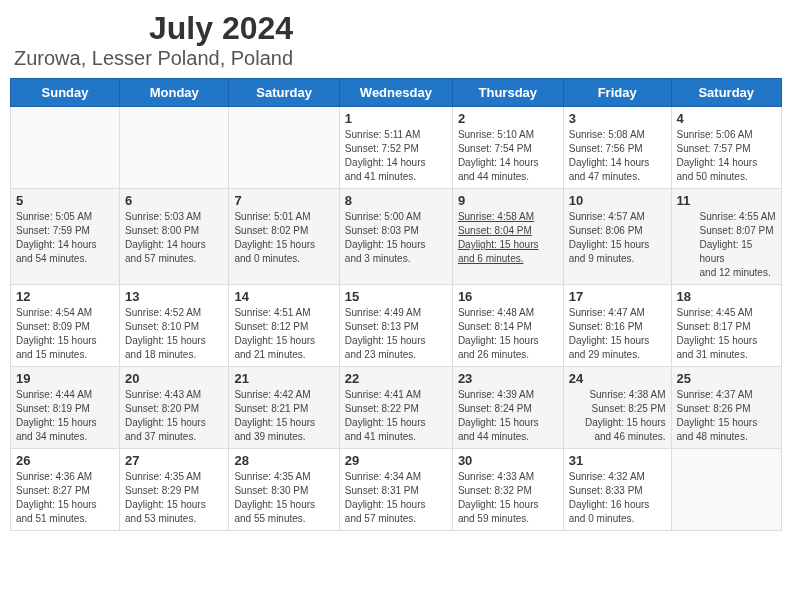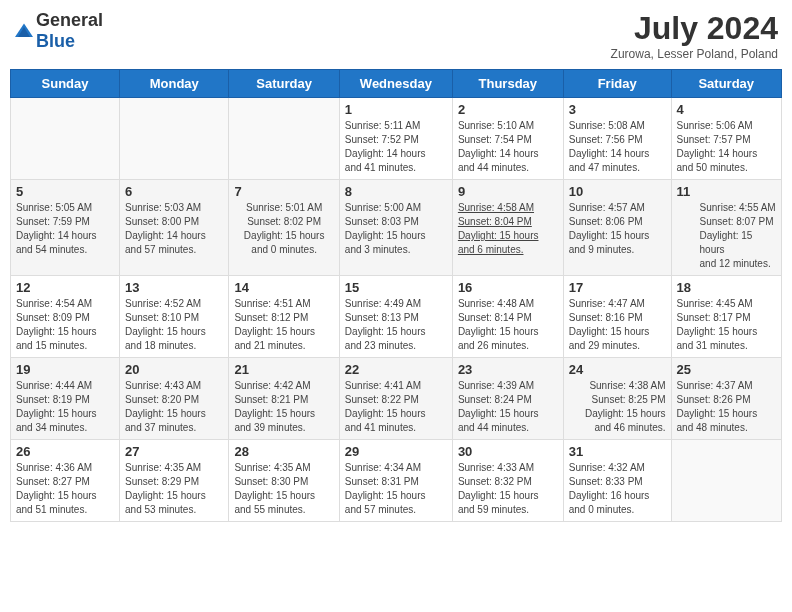--- a/index.html
+++ b/index.html
@@ -38,21 +38,21 @@
     }
     .title-section {
       text-align: right;
     }
     .month-title {
       font-size: 32px;
       font-weight: bold;
       color: #333;
     }
     .location-title {
-      font-size: 12px;
+      font-size: 20px;
       color: #555;
     }
     .calendar {
       width: 100%;
       border-collapse: collapse;
       border: 1px solid #ccc;
     }
     .calendar th {
       background-color: #2176c7;
       color: white;
@@ -87,30 +87,20 @@
       color: #444;
     }
     .empty-cell {
       background: #f9f9f9 !important;
     }
   </style>
 </head>
 <body>
 
 <div class="header">
-  <div class="logo">
-    <svg class="logo-icon" viewBox="0 0 40 40" xmlns="http://www.w3.org/2000/svg">
-      <polygon points="20,5 38,32 2,32" fill="#2176c7"></polygon>
-      <polygon points="20,12 32,32 8,32" fill="#1a5fa8"></polygon>
-    </svg>
-    <div>
-      <span class="logo-text-general">General</span><br>
-      <span class="logo-text-blue">Blue</span>
-    </div>
-  </div>
   <div class="title-section">
     <div class="month-title">July 2024</div>
     <div class="location-title">Zurowa, Lesser Poland, Poland</div>
   </div>
 </div>
 
 <table class="calendar">
   <thead>
     <tr>
     <th>Sunday</th>
@@ -166,21 +156,21 @@
         </td>
         <td>
           <div class="day-number">6</div>
           <div class="day-info" style="white-space: pre-line;">Sunrise: 5:03 AM
 Sunset: 8:00 PM
 Daylight: 14 hours
 and 57 minutes.</div>
         </td>
         <td>
           <div class="day-number">7</div>
-          <div class="day-info" style="white-space: pre-line; text-align: center;">Sunrise: 5:01 AM
+          <div class="day-info" style="white-space: pre-line;">Sunrise: 5:01 AM
 Sunset: 8:02 PM
 Daylight: 15 hours
 and 0 minutes.</div>
         </td>
         <td>
           <div class="day-number">8</div>
           <div class="day-info" style="white-space: pre-line;">Sunrise: 5:00 AM
 Sunset: 8:03 PM
 Daylight: 15 hours
 and 3 minutes.</div>

